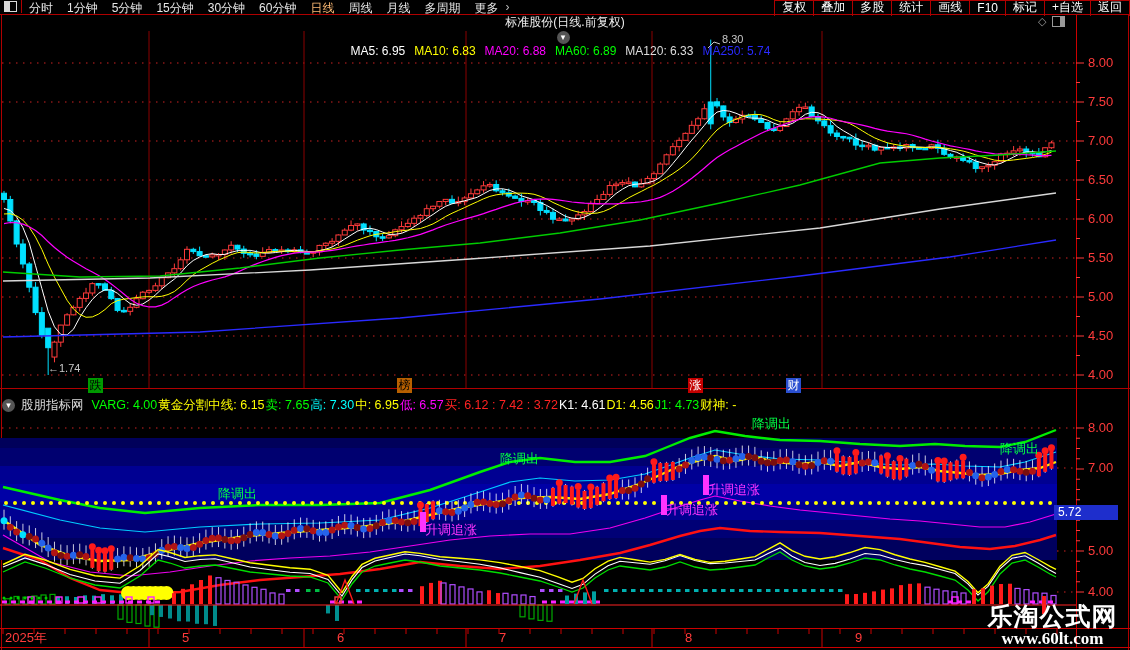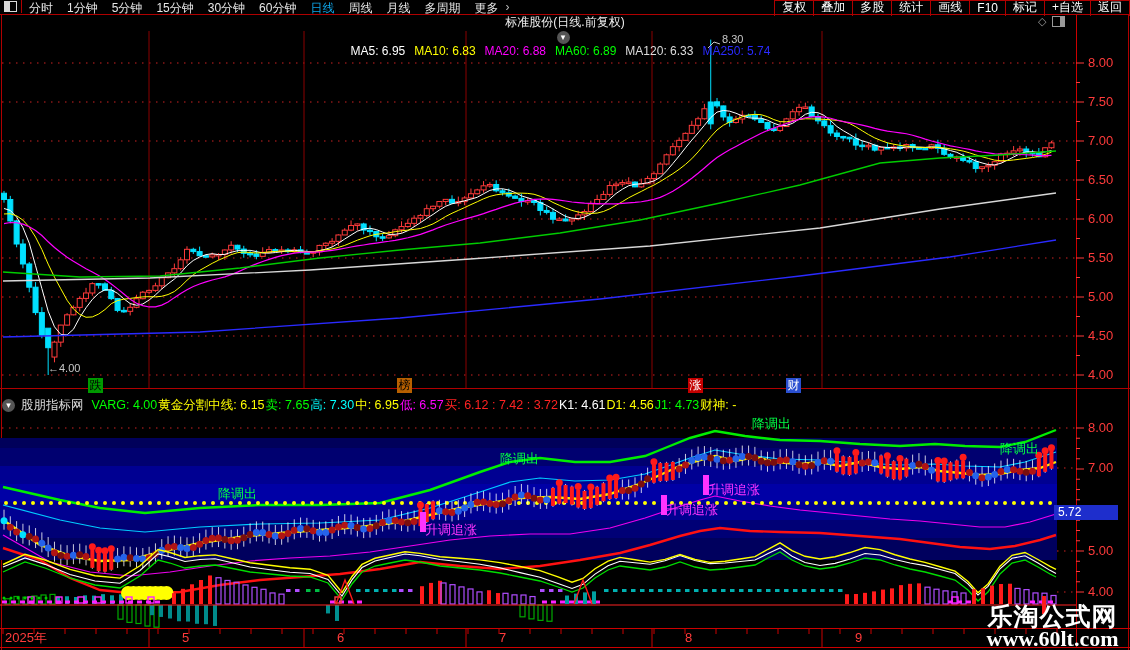--- a/index.html
+++ b/index.html
@@ -38,21 +38,21 @@
   
   .hot{position:absolute;width:15px;height:15px;font-size:12px;line-height:15px;text-align:center;z-index:3;}
   
   .anno{position:absolute;color:#c8c8c8;font-size:11px;z-index:3;white-space:nowrap;}
   
   #badge{position:absolute;left:1054px;top:505px;width:60px;height:15px;background:#1e2ecc;
     color:#fff;font-size:12px;line-height:15px;padding-left:4px;z-index:3;}
   
   #wm{position:absolute;left:975px;top:602px;width:155px;text-align:center;z-index:4;color:#fff;}
   #wm .l1{font-size:25px;font-weight:bold;letter-spacing:1px;line-height:28px;text-align:center;}
-  #wm .l2{font-family:"Liberation Serif",serif;font-size:22px;font-weight:bold;line-height:18px;}
+  #wm .l2{font-family:"Liberation Serif",serif;font-size:17px;font-weight:bold;line-height:18px;}
 </style>
 </head>
 <body>
 
 <div id="stage">
   <svg id="cv" width="1130" height="650">
       <line x1="0" y1="13.5" x2="1130" y2="13.5" stroke="#b00000" stroke-width="1"></line>
       <line x1="1.5" y1="0" x2="1.5" y2="650" stroke="#b00000" stroke-width="1"></line>
       <line x1="1128.5" y1="0" x2="1128.5" y2="650" stroke="#b00000" stroke-width="1"></line>
       <line x1="0" y1="388.5" x2="1130" y2="388.5" stroke="#b00000" stroke-width="1"></line>
@@ -1176,21 +1176,21 @@
     <span class="cell-icon">
         <span class="winicon"></span>
       </span>
     <span id="leftmenu">
         <span>分时</span>
         <span>1分钟</span>
         <span>5分钟</span>
         <span>15分钟</span>
         <span>30分钟</span>
         <span>60分钟</span>
-        <span style="color: #0ea5e9;">日线</span>
+        <span style="color: #fdba74;">日线</span>
         <span>周线</span>
         <span>月线</span>
         <span>多周期</span>
         <span>更多</span>
         <span class="chev">›</span>
       </span>
     <span id="rightmenu">
         <span>复权</span>
         <span>叠加</span>
         <span>多股</span>
@@ -1213,21 +1213,21 @@
     <span class="panelico"></span>
   </div>
 
   <div id="indhead" class="ov">
     <span class="chevcirc">▾</span>
     <span class="src">股朋指标网</span>
     <span id="indFields"><span class="f" style="color: rgb(0, 255, 0);">VARG: 4.00</span><span class="f" style="color: rgb(255, 255, 0);">黄金分割中线: 6.15</span><span class="f" style="color: rgb(0, 255, 0);">卖: 7.65</span><span class="f" style="color: rgb(0, 255, 255);">高: 7.30</span><span class="f" style="color: rgb(255, 255, 0);">中: 6.95</span><span class="f" style="color: rgb(255, 0, 255);">低: 6.57</span><span class="f" style="color: rgb(255, 34, 34);">买: 6.12 : 7.42 : 3.72</span><span class="f" style="color: rgb(255, 255, 255);">K1: 4.61</span><span class="f" style="color: rgb(255, 255, 0);">D1: 4.56</span><span class="f" style="color: rgb(0, 255, 0);">J1: 4.73</span><span class="f" style="color: rgb(255, 255, 0);">财神: -</span></span>
   </div>
 
   <div class="anno" style="left:722px;top:33px;">8.30</div>
-  <div class="anno" style="left:48px;top:362px;">←4.00</div>
+  <div class="anno" style="left:48px;top:362px;">←1.74</div>
 
   <div id="badge">5.72</div>
 
   <div id="wm">
     <div class="l1">乐淘公式网</div>
     <div class="l2">www.60lt.com</div>
   </div>
 
   <div id="hotLabels">
       <div class="hot" style="left: 88px; top: 378px; background: rgb(0, 153, 0); color: rgb(0, 0, 0);">跌</div>

